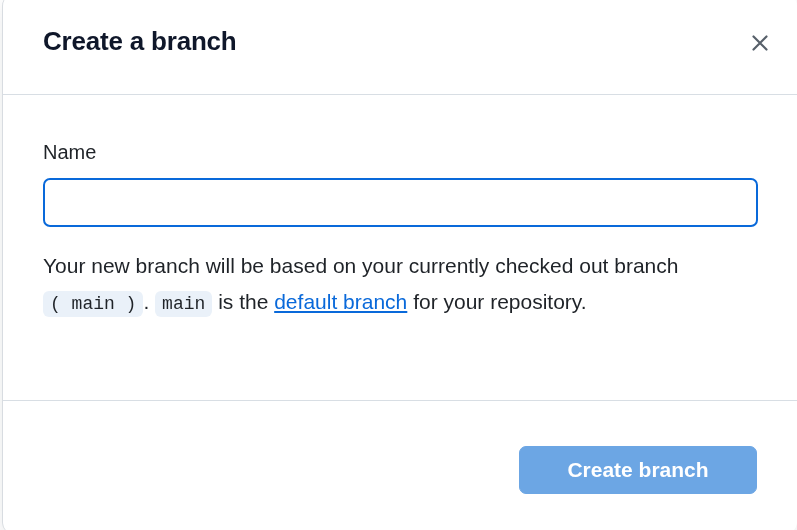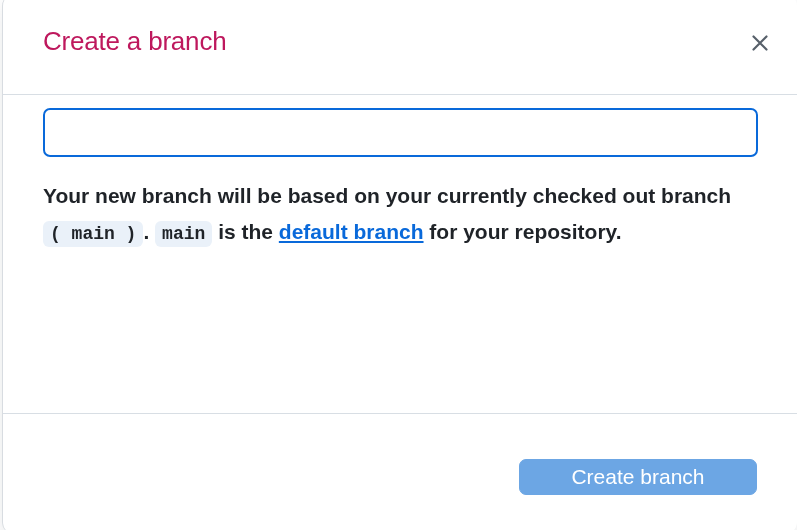--- a/index.html
+++ b/index.html
@@ -34,22 +34,22 @@
     position: relative;
     height: 101px;
     border-bottom: 1px solid #d8dee4;
     box-sizing: border-box;
   }
   .dialog-title {
     position: absolute;
     left: 40px;
     top: 32px;
     font-size: 26px;
-    font-weight: normal;
-    color: #be185d;
+    font-weight: bold;
+    color: #0f172a;
     letter-spacing: -0.2px;
     line-height: 1.2;
   }
   .close-button {
     position: absolute;
     right: 18px;
     top: 30px;
     width: 38px;
     height: 38px;
     display: flex;
@@ -92,21 +92,20 @@
     outline: none;
   }
   .name-input::placeholder { color: #6e7781; }
 
   .description {
     margin-top: 21px;
     font-size: 21px;
     line-height: 36px;
     color: #1f2328;
     max-width: 718px;
-    font-weight: bold;
   }
   .code-chip {
     font-family: "Liberation Mono", monospace;
     font-size: 18px;
     background: #eaf1f9;
     border-radius: 6px;
     padding: 3px 7px;
     color: #1f2328;
     white-space: nowrap;
   }
@@ -124,28 +123,29 @@
     box-sizing: border-box;
     display: flex;
     align-items: flex-start;
     justify-content: flex-end;
     gap: 14px;
     padding: 45px 40px 0 0;
   }
   .btn {
     font-family: "Liberation Sans", sans-serif;
     font-size: 21px;
-    height: 36px;
+    height: 48px;
     border-radius: 7px;
     cursor: pointer;
     box-sizing: border-box;
     padding: 0 32px;
     display: inline-flex;
     align-items: center;
     justify-content: center;
+    font-weight: bold;
   }
   .btn-primary {
     background: #6ca6e4;
     color: #ffffff;
     border: 1px solid #6ca6e4;
     min-width: 238px;
   }
   .btn-secondary {
     background: #f6f8fa;
     color: #1f2328;
@@ -163,20 +163,21 @@
     <button class="close-button">
       <span>
         <svg width="22" height="22" viewBox="0 0 22 22" aria-hidden="true">
           <path d="M4.5 4.5 L17.5 17.5 M17.5 4.5 L4.5 17.5" stroke="#57606a" stroke-width="2.2" stroke-linecap="round"></path>
         </svg>
       </span>
     </button>
   </div>
 
   <div class="dialog-body">
+    <div class="field-label">Name</div>
     <input class="name-input" type="text" value="" style="">
 
     <div class="description">
       <span>Your new branch will be based on your currently checked out branch </span><span class="code-chip">( main )</span><span>. </span><span class="code-chip">main</span><span> is the </span><a class="doc-link">default branch</a><span> for your repository.</span>
     </div>
   </div>
 
   <div class="dialog-footer">
     <button class="btn btn-primary">Create branch</button>
   </div>

